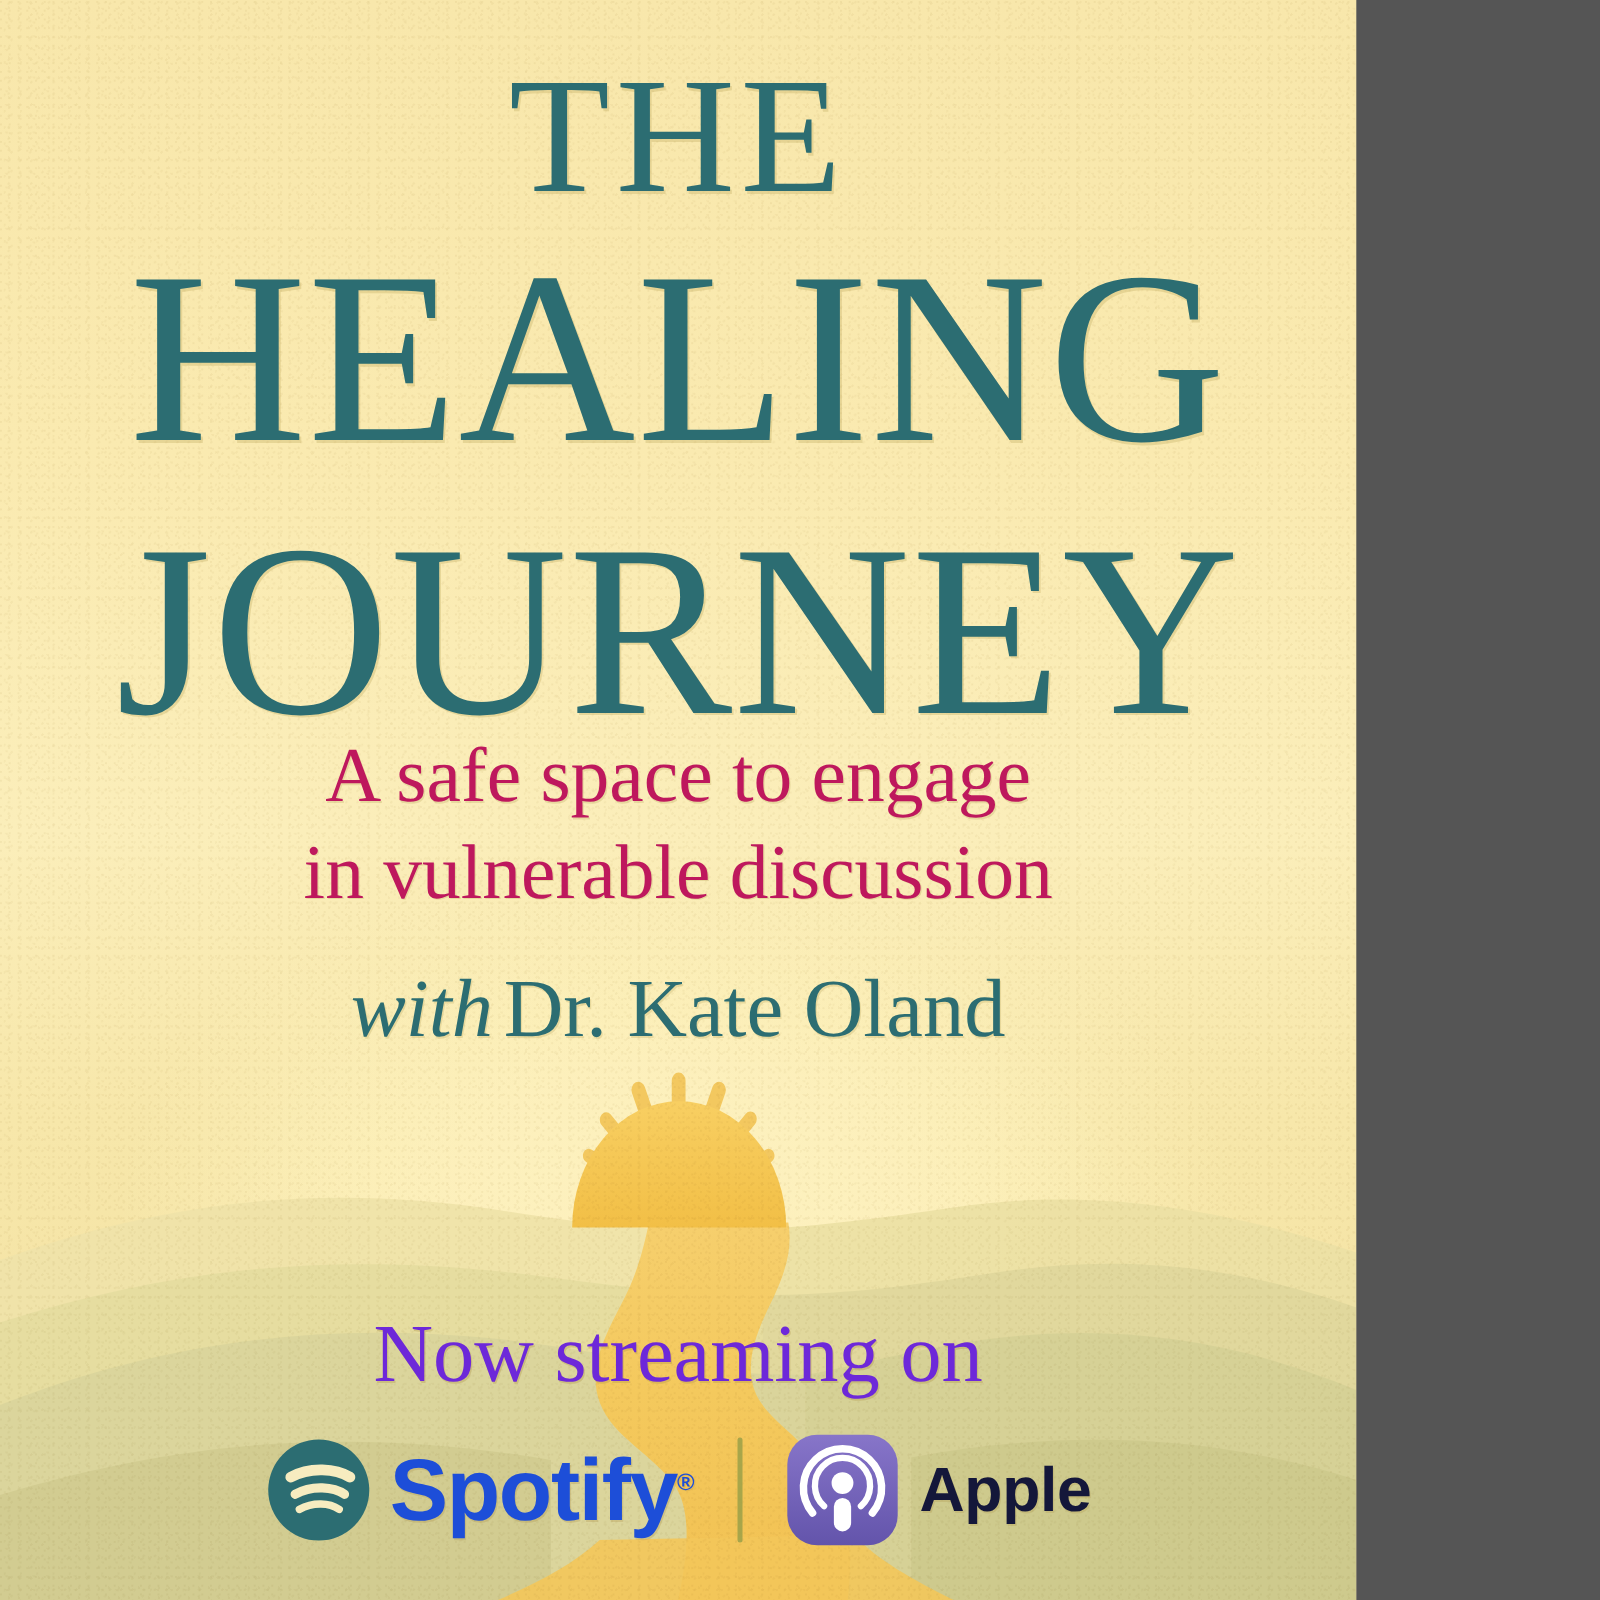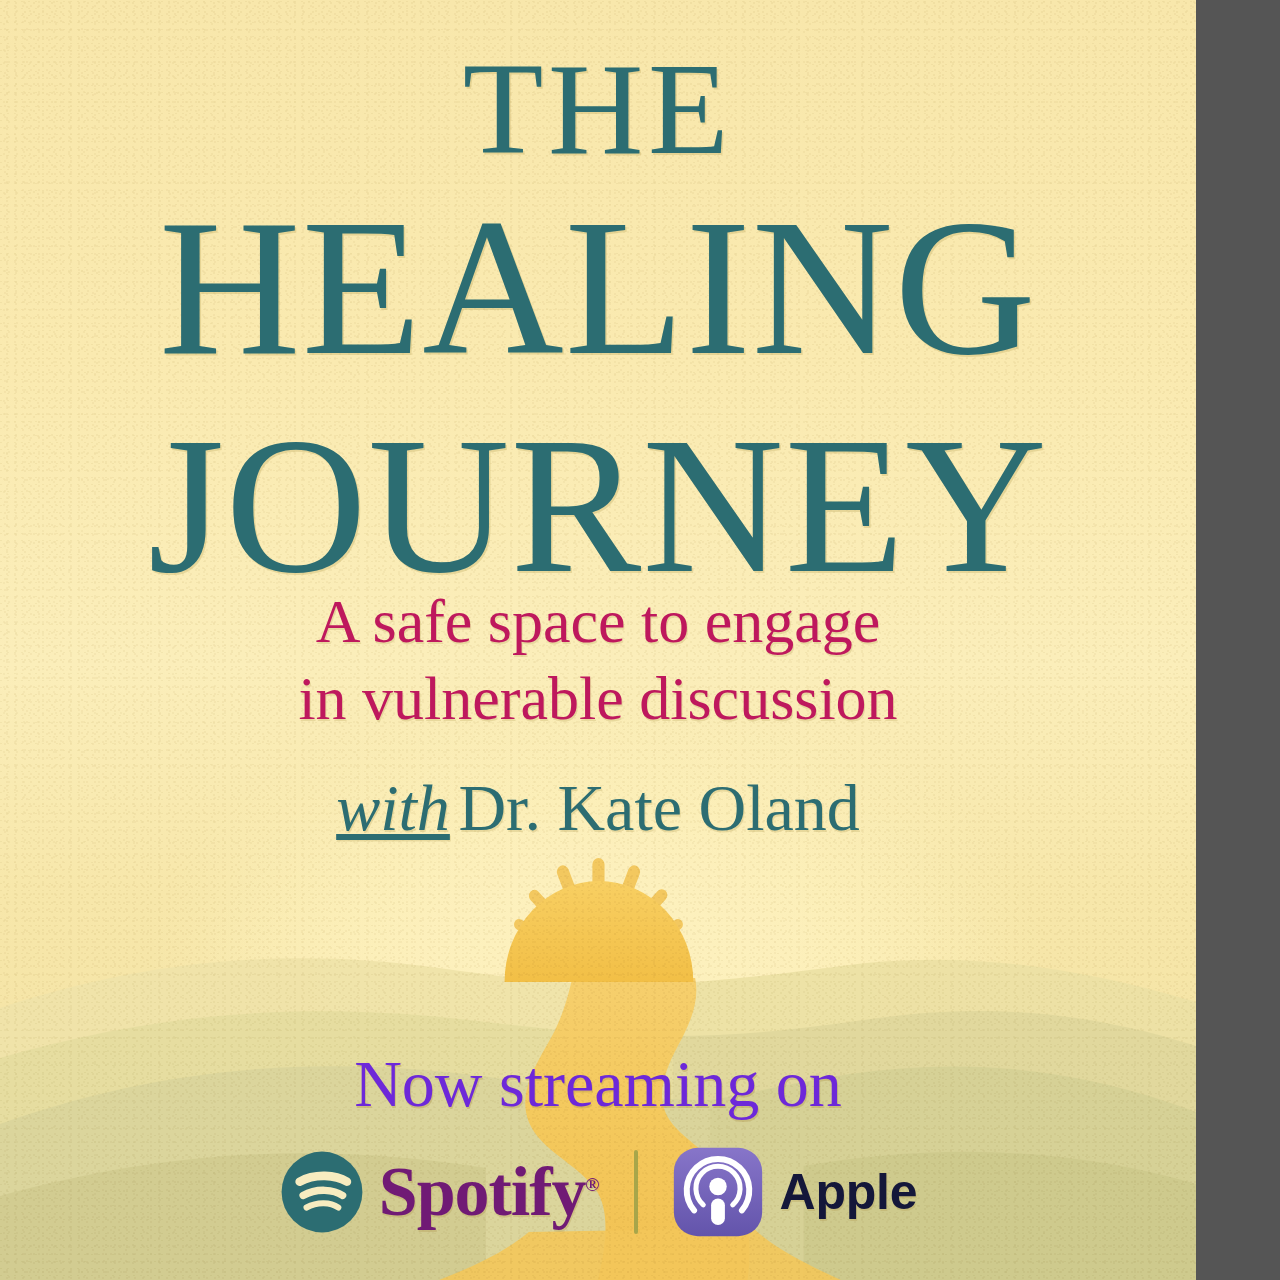--- a/index.html
+++ b/index.html
@@ -5,21 +5,21 @@
 <style>
   html, body {
     margin: 0;
     padding: 0;
     background: #555;
   }
   * { box-sizing: border-box; }
 
   #cover {
     position: relative;
-    width: 1196px;
+    width: 1085px;
     height: 1280px;
     overflow: hidden;
     background: #f9e9ae;
     font-family: "Liberation Serif", "DejaVu Serif", serif;
     padding-left: 24px;
   }
 
   
   .sky {
     position: absolute;
@@ -87,21 +87,21 @@
 
   .byline {
     position: absolute;
     left: 0; right: 0;
     top: 770px;
     font-size: 66px;
     color: #2c6d72;
     text-shadow: 1px 1.5px 0 rgba(190,170,95,.30);
     white-space: nowrap;
   }
-  .byline .with { font-style: italic; padding-right: .13em; text-decoration: underline; }
+  .byline .with { font-style: italic; padding-right: .13em; }
 
   .streaming {
     position: absolute;
     left: 0; right: 0;
     top: 1046px;
     font-size: 66px;
     color: #6d28d9;
     text-shadow: 1px 1.5px 0 rgba(175,150,75,.35);
   }
 
@@ -114,25 +114,25 @@
     align-items: center;
     justify-content: center;
     gap: 34px;
   }
   .logo { display: flex; align-items: center; }
 
   .spotify-logo { gap: 14px; }
   .spotify-mark { width: 86px; height: 86px; flex: 0 0 auto; }
   .spotify-word {
     position: relative;
-    font-family: Liberation Serif, serif;
+    font-family: Liberation Sans, sans-serif;
     font-weight: 700;
     font-size: 70px;
     letter-spacing: -.015em;
-    color: #701a75;
+    color: #1d4ed8;
     line-height: 1;
     text-shadow: 1px 1.5px 0 rgba(175,150,75,.30);
   }
   .spotify-word .reg {
     font-size: 19px;
     vertical-align: super;
     font-weight: 700;
     letter-spacing: 0;
   }
 

